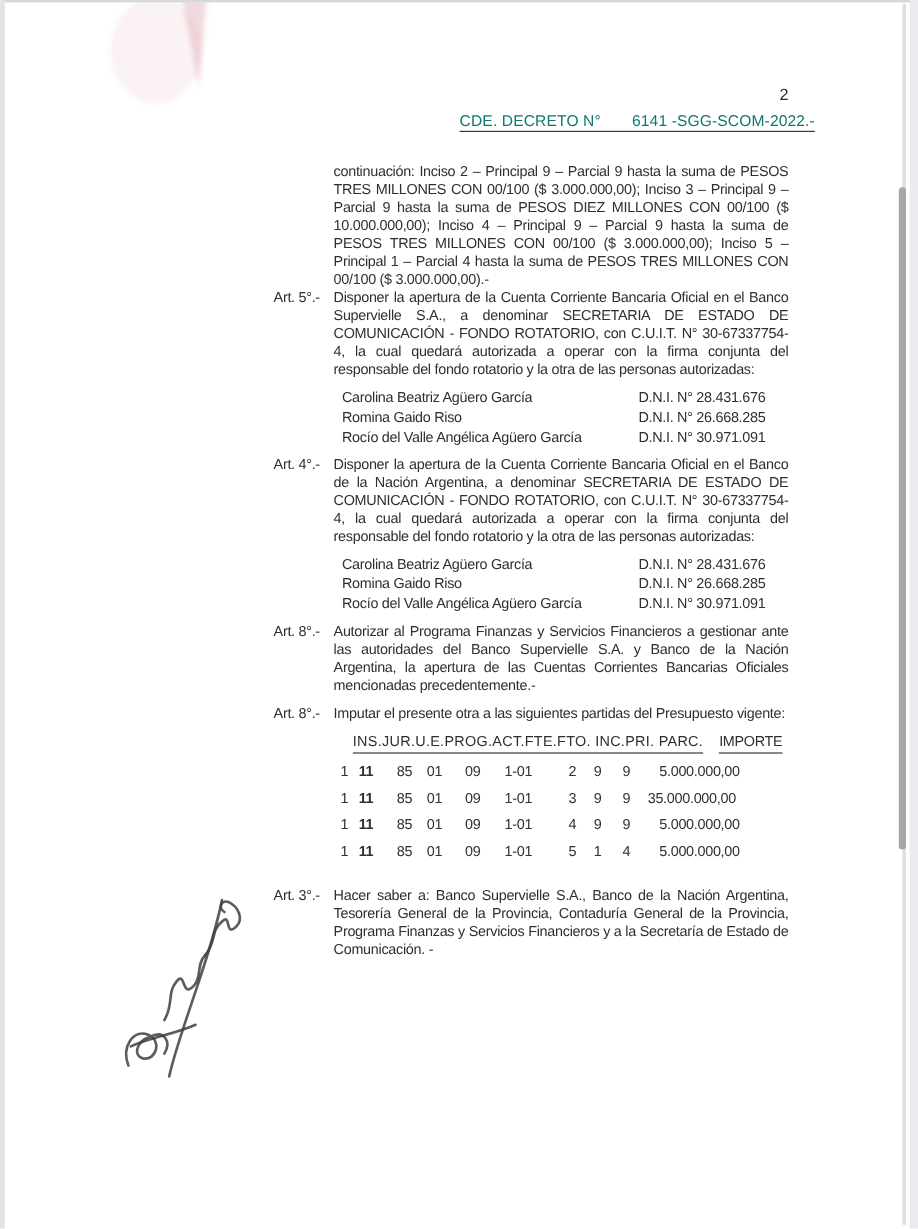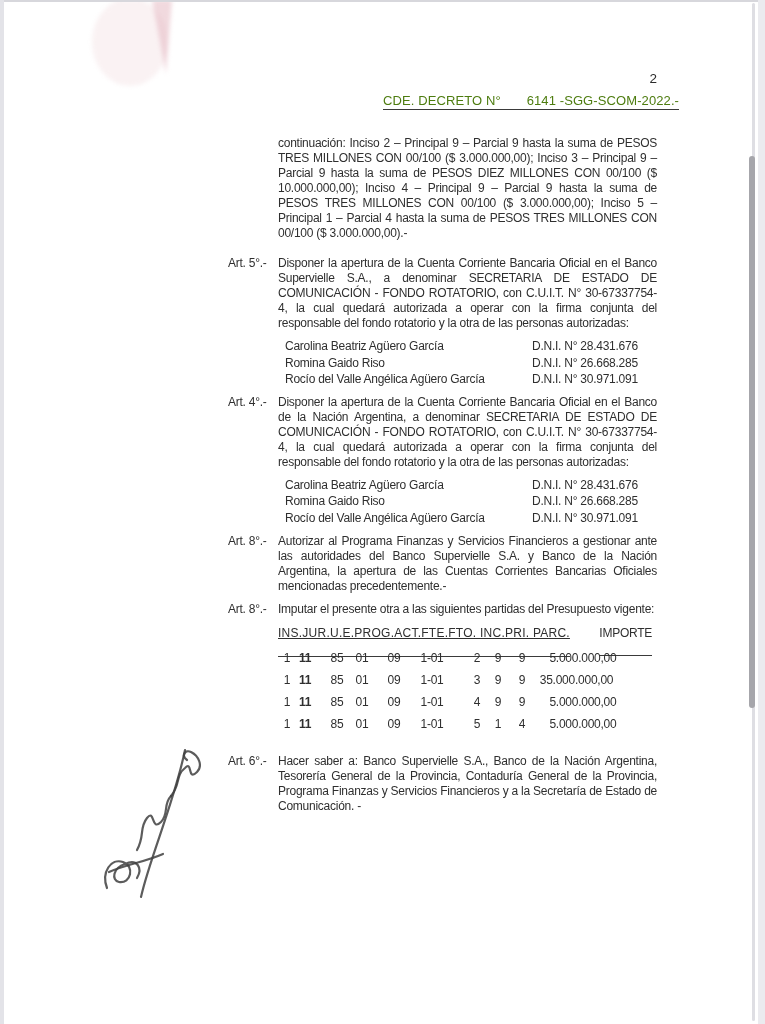--- a/index.html
+++ b/index.html
@@ -20,39 +20,39 @@
   
   .pink-mark { position:absolute; left:88px; top:0; filter:blur(2px); }
 
   .page { position:absolute; left:0; top:0; width:765px; height:1024px; }
 
   .pageno { position:absolute; top:71px; right:108px; font-size:13.5px; color:#2b2b2b; }
 
   .doc-header {
     position:absolute; top:93px; left:383px;
     font-size:13px; letter-spacing:0.1px; white-space:pre;
-    color:#4d7c0f; border-bottom:1.4px solid #3a3a3a; padding-bottom:1px;
+    color:#0f766e; border-bottom:1.4px solid #3a3a3a; padding-bottom:1px;
   }
 
   .content { position:absolute; left:228px; top:136px; width:429px; font-size:12px; line-height:15px; letter-spacing:-0.25px; }
 
   .block { position:relative; }
   .art-label { position:absolute; left:0; top:0; white-space:nowrap; text-underline-offset:2px; }
   .art-body { margin-left:50px; width:379px; text-align:justify; }
-  .intro { margin-left:50px; width:379px; text-align:justify; margin-bottom:15px; }
+  .intro { margin-left:50px; width:379px; text-align:justify; }
 
   .sig-list { margin-left:50px; width:379px; position:relative; margin-top:7px; line-height:16.5px; }
   .sig-row { position:relative; padding-left:7px; height:16.5px; white-space:nowrap; }
   .sig-dni { position:absolute; left:254px; top:0; }.mb7{margin-bottom:7px}.mb8{margin-bottom:8px}.mb9{margin-bottom:9px}
 
   
   .btable { margin-left:50px; width:379px; position:relative; margin-bottom:18px; }
   .bt-head { position:relative; height:22px; }
-  .bt-partida { position:absolute; left:0; top:0; letter-spacing:0.25px; border-bottom:1.3px solid #3a3a3a; padding-bottom:15px; white-space:nowrap;text-decoration:underline; }
-  .bt-importe { position:absolute; right:5px; top:0; border-bottom:1.3px solid #3a3a3a; padding-bottom:14px; }
+  .bt-partida { position:absolute; left:16px; top:0; letter-spacing:0.25px; border-bottom:1.3px solid #3a3a3a; padding-bottom:1px; white-space:nowrap; }
+  .bt-importe { position:absolute; right:5px; top:0; border-bottom:1.3px solid #3a3a3a; padding-bottom:1px; }
   .bt-row { position:relative; height:22px; }
   .bt-row span { position:absolute; top:3px; transform:translateX(-50%); white-space:nowrap; }
   .c0{left:9px}.c1{left:27px;font-weight:700}.c2{left:59px}.c3{left:84px}.c4{left:116px}
   .c5{left:154px}.c6{left:199px}.c7{left:220px}.c8{left:244px}
   .c9{left:auto; right:7px; transform:none; text-align:left;}
 
   .signature { position:absolute; left:97px; top:740px; }
 </style>
 </head>
 <body>
@@ -173,21 +173,21 @@
           <span class="c4">09</span>
           <span class="c5">1-01</span>
           <span class="c6">5</span>
           <span class="c7">1</span>
           <span class="c8">4</span>
           <span class="c9">5.000.000,00</span>
         </div>
       </div>
 
       <div class="block">
-        <span class="art-label">Art. 6°.-</span>
+        <span class="art-label">Art. 3°.-</span>
         <p class="art-body">Hacer saber a: Banco Supervielle S.A., Banco de la Nación Argentina, Tesorería General de la Provincia, Contaduría General de la Provincia, Programa Finanzas y Servicios Financieros y a la Secretaría de Estado de Comunicación. -</p>
       </div>
 
     </div>
 
     <div class="signature">
       <svg width="118" height="160" viewBox="0 0 118 160" fill="none">
         <g stroke="#3f3f3f" stroke-width="2.2" stroke-linecap="round" stroke-opacity="0.85">
           <path d="M44,157 C52,120 78,60 88,10"></path>
           <path d="M12,132 C30,124 48,122 66,114"></path>

